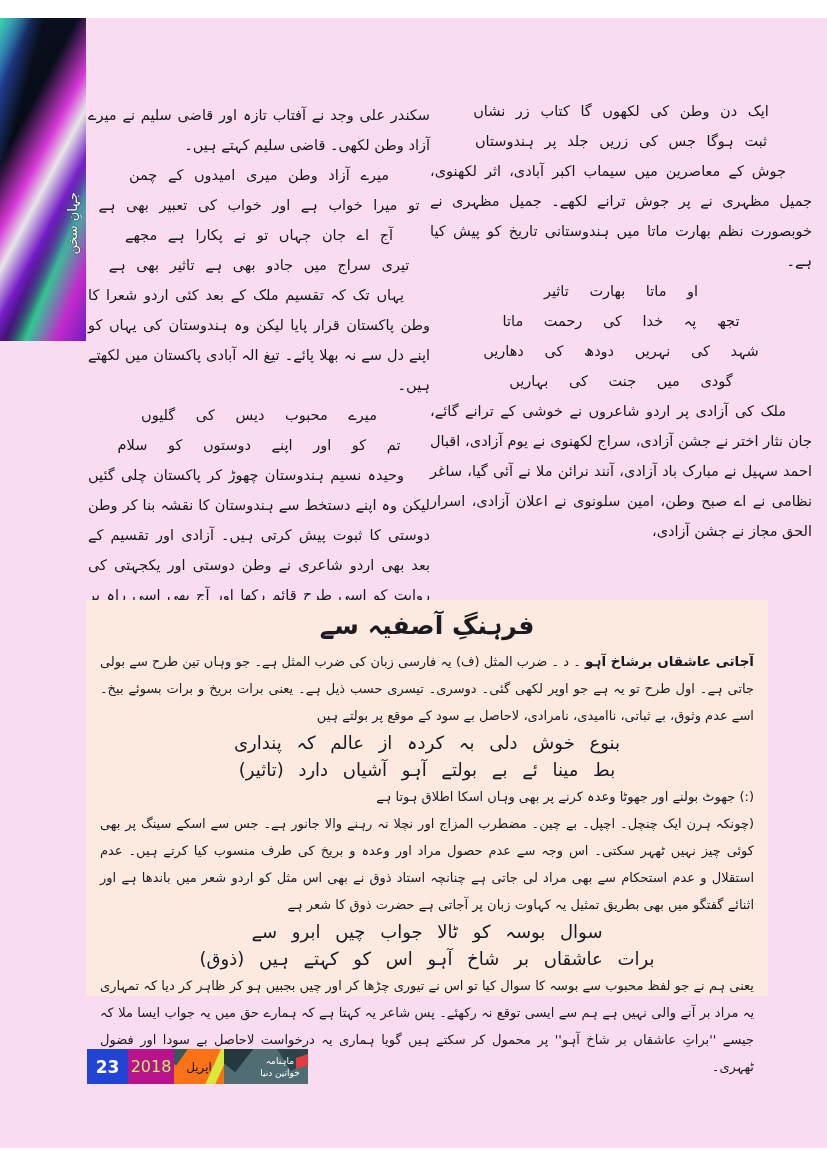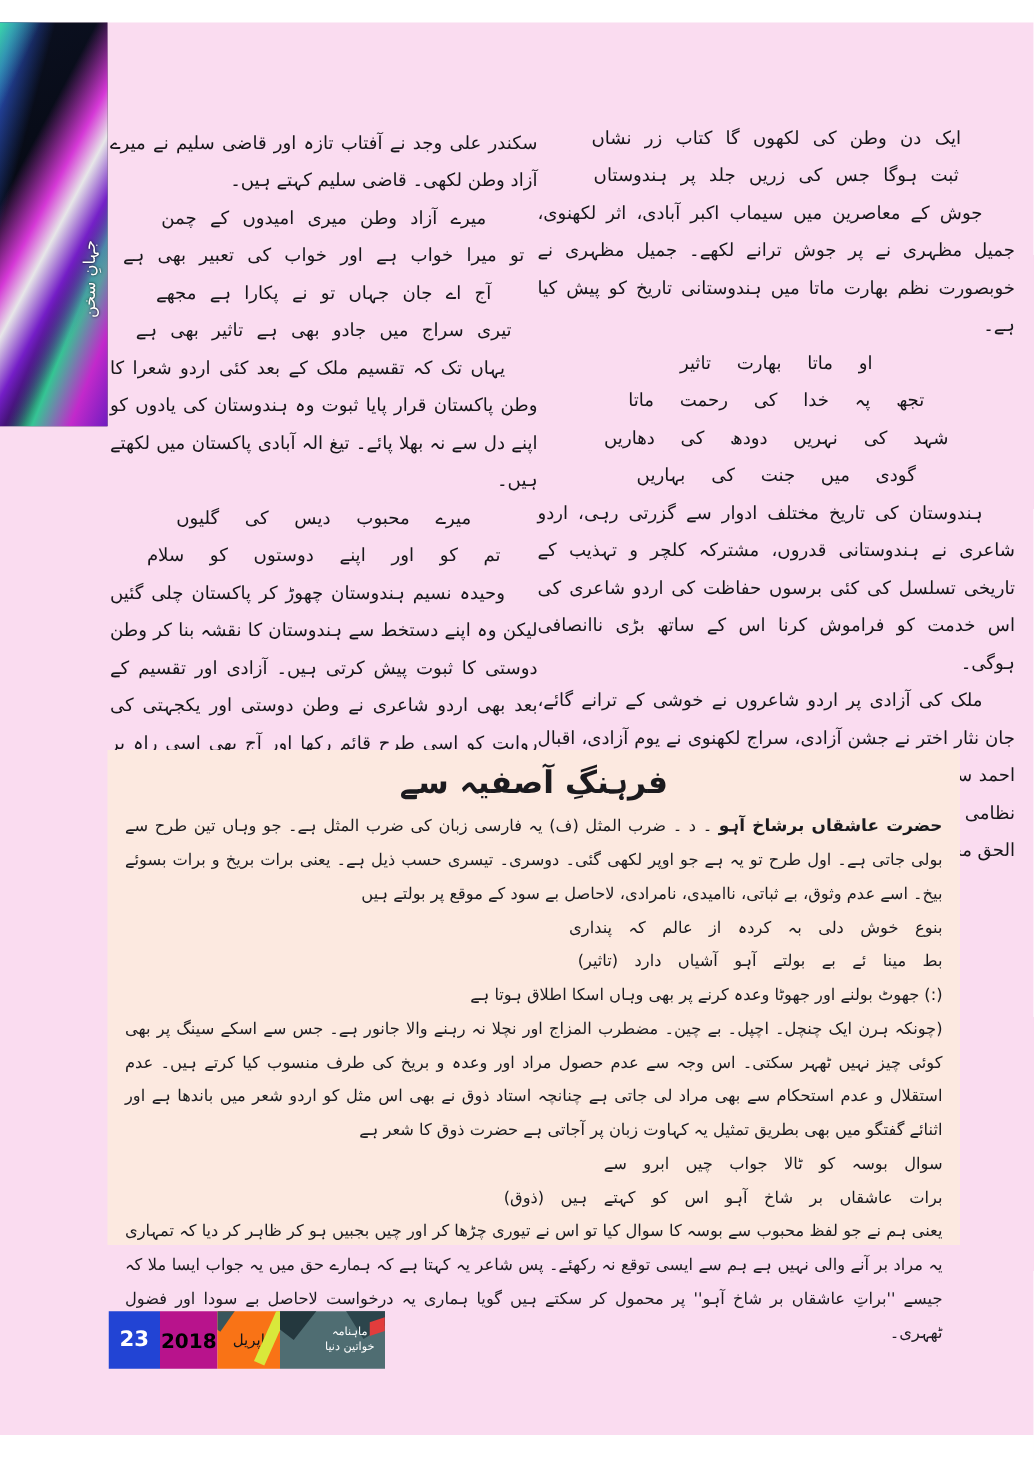--- a/index.html
+++ b/index.html
@@ -29,27 +29,27 @@
   .verse.wide{word-spacing:16px;}
   .verse.mid{word-spacing:6px;}
   .attrib{font-size:14px;line-height:30px;text-align:left;margin:0;}
 
   
   .glossary{position:absolute;left:86px;top:600px;width:682px;height:396px;background:#fcean;background:#fce9e0;
     direction:rtl;color:#1b1a1e;box-sizing:border-box;padding:6px 14px 0 14px;}
   .g-heading{text-align:center;font-size:25px;font-weight:bold;line-height:40px;margin:0 0 2px 0;}
   .g-prose{font-size:13px;line-height:27px;text-align:justify;margin:0;}
   .g-lead{font-weight:bold;font-size:13.5px;}
-  .g-verse{font-size:13px;line-height:27px;text-align:right;word-spacing:9px;margin:0;}
+  .g-verse{font-size:18px;line-height:27px;text-align:center;word-spacing:9px;margin:0;}
 
   
   .footer{position:absolute;left:87px;top:1049px;height:35px;display:flex;direction:ltr;}
-  .f-box{height:46px;display:flex;align-items:center;justify-content:center;box-sizing:border-box;}
+  .f-box{height:35px;display:flex;align-items:center;justify-content:center;box-sizing:border-box;}
   .f-page{width:41px;background:#2244d4;color:#ffffff;font-weight:bold;font-size:17px;}
-  .f-year{width:46px;background:#b8138c;color:#000000;font-weight:bold;font-size:16px;}
+  .f-year{width:46px;background:#b8138c;color:#bef264;font-weight:normal;font-size:16px;}
   .f-month{width:50px;background:#f97316;color:#101418;font-size:12px;position:relative;overflow:hidden;direction:rtl;}
   .f-month .yellow{position:absolute;right:2px;top:-6px;width:9px;height:50px;background:#d9e83b;transform:rotate(24deg);}
   .f-month .dark{position:absolute;left:-6px;top:-8px;width:16px;height:22px;background:#39565c;transform:rotate(35deg);}
   .f-mag{width:84px;background:#4f6d72;color:#ffffff;font-size:9px;position:relative;overflow:hidden;direction:rtl;
          text-align:center;line-height:12px;padding-left:28px;}
   .f-mag .shade1{position:absolute;left:-10px;top:-14px;width:34px;height:30px;background:#24383e;transform:rotate(38deg);}
   .f-mag .shade2{position:absolute;right:-12px;top:-16px;width:40px;height:30px;background:#2c454c;transform:rotate(-32deg);}
   .f-mag .red{position:absolute;right:0px;top:7px;width:12px;height:11px;background:#e23c3c;transform:skewY(-18deg);}
   .f-mag .label{position:relative;z-index:2;}
 </style>
@@ -64,40 +64,39 @@
   </div>
 
   <div class="col col-right">
     <p class="verse mid">ایک دن وطن کی لکھوں گا کتاب زر نشاں</p>
     <p class="verse mid">ثبت ہوگا جس کی زریں جلد پر ہندوستاں</p>
     <p class="prose indent">جوش کے معاصرین میں سیماب اکبر آبادی، اثر لکھنوی، جمیل مظہری نے پر جوش ترانے لکھے۔ جمیل مظہری نے خوبصورت نظم بھارت ماتا میں ہندوستانی تاریخ کو پیش کیا ہے۔</p>
     <p class="verse wide">او ماتا بھارت تاثیر</p>
     <p class="verse wide">تجھ پہ خدا کی رحمت ماتا</p>
     <p class="verse wide">شہد کی نہریں دودھ کی دھاریں</p>
     <p class="verse wide">گودی میں جنت کی بہاریں</p>
-    <p class="prose indent">ہندوستان کی تاریخ مختلف ادوار سے گزرتی رہی، اردو شاعری نے ہندوستانی قدروں، مشترکہ کلچر و تہذیب کے تاریخی تسلسل کی کئی برسوں حفاظت کی اردو شاعری کی اس خدمت کو فراموش کرنا اس کے ساتھ بڑی ناانصافی ہوگی۔</p>
     <p class="prose indent">ملک کی آزادی پر اردو شاعروں نے خوشی کے ترانے گائے، جان نثار اختر نے جشن آزادی، سراج لکھنوی نے یوم آزادی، اقبال احمد سہیل نے مبارک باد آزادی، آنند نرائن ملا نے آئی گیا، ساغر نظامی نے اے صبح وطن، امین سلونوی نے اعلان آزادی، اسرار الحق مجاز نے جشن آزادی،</p>
   </div>
 
   <div class="col col-left">
     <p class="prose">سکندر علی وجد نے آفتاب تازہ اور قاضی سلیم نے میرے آزاد وطن لکھی۔ قاضی سلیم کہتے ہیں۔</p>
     <p class="verse mid">میرے آزاد وطن میری امیدوں کے چمن</p>
     <p class="verse mid">تو میرا خواب ہے اور خواب کی تعبیر بھی ہے</p>
     <p class="verse mid">آج اے جان جہاں تو نے پکارا ہے مجھے</p>
     <p class="verse mid">تیری سراج میں جادو بھی ہے تاثیر بھی ہے</p>
-    <p class="prose indent">یہاں تک کہ تقسیم ملک کے بعد کئی اردو شعرا کا وطن پاکستان قرار پایا ثبوت وہ ہندوستان کی یادوں کو اپنے دل سے نہ بھلا پائے۔ تیغ الہ آبادی پاکستان میں لکھتے ہیں۔</p>
+    <p class="prose indent">یہاں تک کہ تقسیم ملک کے بعد کئی اردو شعرا کا وطن پاکستان قرار پایا لیکن وہ ہندوستان کی یہاں کو اپنے دل سے نہ بھلا پائے۔ تیغ الہ آبادی پاکستان میں لکھتے ہیں۔</p>
     <p class="verse wide">میرے محبوب دیس کی گلیوں</p>
     <p class="verse wide">تم کو اور اپنے دوستوں کو سلام</p>
     <p class="prose indent">وحیدہ نسیم ہندوستان چھوڑ کر پاکستان چلی گئیں لیکن وہ اپنے دستخط سے ہندوستان کا نقشہ بنا کر وطن دوستی کا ثبوت پیش کرتی ہیں۔ آزادی اور تقسیم کے بعد بھی اردو شاعری نے وطن دوستی اور یکجہتی کی روایت کو اسی طرح قائم رکھا اور آج بھی اسی راہ پر گامزن ہے۔</p>
     <p class="attrib">(ماخوذ از تقویم ادب، ڈاکٹر مسرت فردوس)</p>
   </div>
 
   <div class="glossary">
     <p class="g-heading">فرہنگِ آصفیہ سے</p>
-    <p class="g-prose"><span class="g-lead">حضرت عاشقاں برشاخ آہو</span><span> ۔ د ۔ ضرب المثل (ف) یہ فارسی زبان کی ضرب المثل ہے۔ جو وہاں تین طرح سے بولی جاتی ہے۔ اول طرح تو یہ ہے جو اوپر لکھی گئی۔ دوسری۔ تیسری حسب ذیل ہے۔ یعنی برات بریخ و برات بسوئے بیخ۔ اسے عدم وثوق، بے ثباتی، ناامیدی، نامرادی، لاحاصل بے سود کے موقع پر بولتے ہیں</span></p>
+    <p class="g-prose"><span class="g-lead">آجاتی عاشقاں برشاخ آہو</span><span> ۔ د ۔ ضرب المثل (ف) یہ فارسی زبان کی ضرب المثل ہے۔ جو وہاں تین طرح سے بولی جاتی ہے۔ اول طرح تو یہ ہے جو اوپر لکھی گئی۔ دوسری۔ تیسری حسب ذیل ہے۔ یعنی برات بریخ و برات بسوئے بیخ۔ اسے عدم وثوق، بے ثباتی، ناامیدی، نامرادی، لاحاصل بے سود کے موقع پر بولتے ہیں</span></p>
     <p class="g-verse">بنوع خوش دلی بہ کردہ از عالم کہ پنداری</p>
     <p class="g-verse">بط مینا ئے بے بولتے آہو آشیاں دارد (تاثیر)</p>
     <p class="g-prose">(:) جھوٹ بولنے اور جھوٹا وعدہ کرنے پر بھی وہاں اسکا اطلاق ہوتا ہے</p>
     <p class="g-prose">(چونکہ ہرن ایک چنچل۔ اچپل۔ بے چین۔ مضطرب المزاج اور نچلا نہ رہنے والا جانور ہے۔ جس سے اسکے سینگ پر بھی کوئی چیز نہیں ٹھہر سکتی۔ اس وجہ سے عدم حصول مراد اور وعدہ و بریخ کی طرف منسوب کیا کرتے ہیں۔ عدم استقلال و عدم استحکام سے بھی مراد لی جاتی ہے چنانچہ استاد ذوق نے بھی اس مثل کو اردو شعر میں باندھا ہے اور اثنائے گفتگو میں بھی بطریق تمثیل یہ کہاوت زبان پر آجاتی ہے حضرت ذوق کا شعر ہے</p>
     <p class="g-verse">سوال بوسہ کو ٹالا جواب چیں ابرو سے</p>
     <p class="g-verse">برات عاشقاں بر شاخ آہو اس کو کہتے ہیں (ذوق)</p>
     <p class="g-prose">یعنی ہم نے جو لفظ محبوب سے بوسہ کا سوال کیا تو اس نے تیوری چڑھا کر اور چیں بجبیں ہو کر ظاہر کر دیا کہ تمہاری یہ مراد بر آنے والی نہیں ہے ہم سے ایسی توقع نہ رکھئے۔ پس شاعر یہ کہتا ہے کہ ہمارے حق میں یہ جواب ایسا ملا کہ جیسے ''براتِ عاشقاں بر شاخ آہو'' پر محمول کر سکتے ہیں گویا ہماری یہ درخواست لاحاصل بے سودا اور فضول ٹھہری۔</p>
   </div>
 
   <div class="footer">

